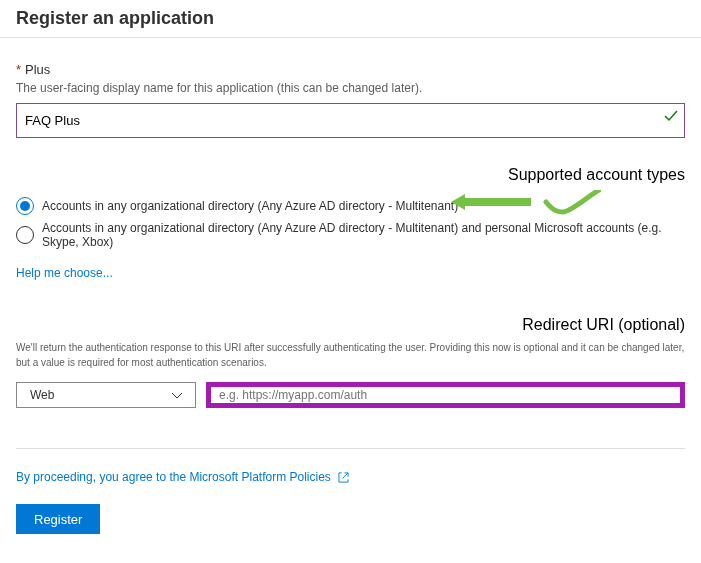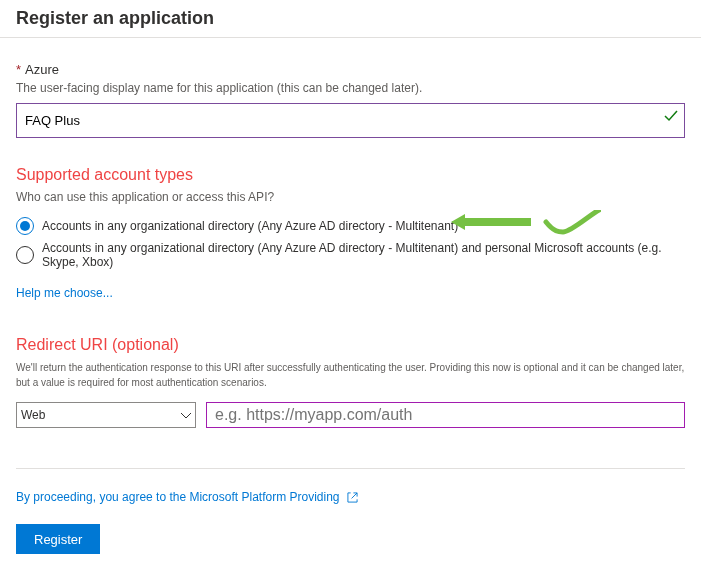--- a/index.html
+++ b/index.html
@@ -47,22 +47,23 @@
     }
     .valid-mark {
       position:absolute;
       right:6px;
       top:5px;
       color:#107c10;
       font-size:16px;
     }
     .section-header {
       font-size:16px;
-      color:#ef4444;
+      color:#000000;
       margin-bottom:6px;
+      text-align:right;
     }
     .radio-list { margin-top:10px; }
     .radio-row {
       display:flex;
       align-items:center;
       padding:3px 0;
       position:relative;
     }
     .radio-circle {
       width:18px; height:18px;
@@ -96,31 +97,31 @@
       line-height:1.5;
       margin-bottom:12px;
     }
     .uri-row { display:flex; gap:10px; }
     .select-box {
       width:180px; height:26px;
       border:1px solid #8a8886;
       display:flex;
       align-items:center;
       justify-content:space-between;
-      padding:0 4px;
+      padding:0 13px;
       font-size:12px;
       cursor:pointer;
       background:#fff;
     }
     .uri-input {
       flex:1;
       height:26px;
-      border:1px solid #a21caf;
+      border:5px solid #a21caf;
       padding:0 8px;
-      font-size:16px;
+      font-size:12px;
     }
     .footer {
       margin-top:40px;
       padding-top:20px;
       border-top:1px solid #e1dfdd;
     }
     .agree {
       color:#0078d4;
       font-size:12px;
       cursor:pointer;
@@ -150,34 +151,33 @@
     .chev { font-size:12px; color:#323130; }
   </style>
 </head>
 <body>
 
 <div class="page">
   <div class="title">Register an application</div>
   <hr class="rule">
 
   <div class="field-label">
-    <span class="req">*</span><span>Azure</span>
+    <span class="req">*</span><span>Plus</span>
   </div>
   <div class="hint">The user-facing display name for this application (this can be changed later).</div>
   <div class="input-wrap">
     <input class="name-input" value="FAQ Plus" style="">
     <span class="valid-mark">
       <svg viewBox="0 0 16 16" width="16" height="16">
           <path d="M2 8 L6 12 L14 3" stroke="#107c10" stroke-width="1.5" fill="none"></path>
         </svg>
     </span>
   </div>
 
   <div class="section-header">Supported account types</div>
-  <div class="hint">Who can use this application or access this API?</div>
 
   <div class="radio-list">
     <div class="radio-row">
       <span class="radio-circle selected">
           <span class="radio-dot"></span>
         </span>
       <span class="radio-label">Accounts in any organizational directory (Any Azure AD directory - Multitenant)</span>
       <span class="annotation arrow-green">
         <svg width="150" height="30">
           <polygon points="0,12 14,4 14,8 80,8 80,16 14,16 14,20" fill="#76c043"></polygon>
@@ -204,21 +204,21 @@
         <svg width="10" height="6">
             <path d="M0 0 L5 5 L10 0" stroke="#323130" fill="none"></path>
           </svg>
       </span>
     </div>
     <input class="uri-input" placeholder="e.g. https://myapp.com/auth" style="">
   </div>
 
   <div class="footer">
     <span class="agree">
-      <span>By proceeding, you agree to the Microsoft Platform Providing</span>
+      <span>By proceeding, you agree to the Microsoft Platform Policies</span>
       <span class="ext-icon">
         <svg viewBox="0 0 12 12" width="11" height="11">
           <path d="M4 1 H1 V11 H11 V8 M7 1 H11 V5 M11 1 L5 7" stroke="#0078d4" stroke-width="1" fill="none"></path>
         </svg>
       </span>
     </span>
     <div>
       <button class="register-btn">Register</button>
     </div>
   </div>

